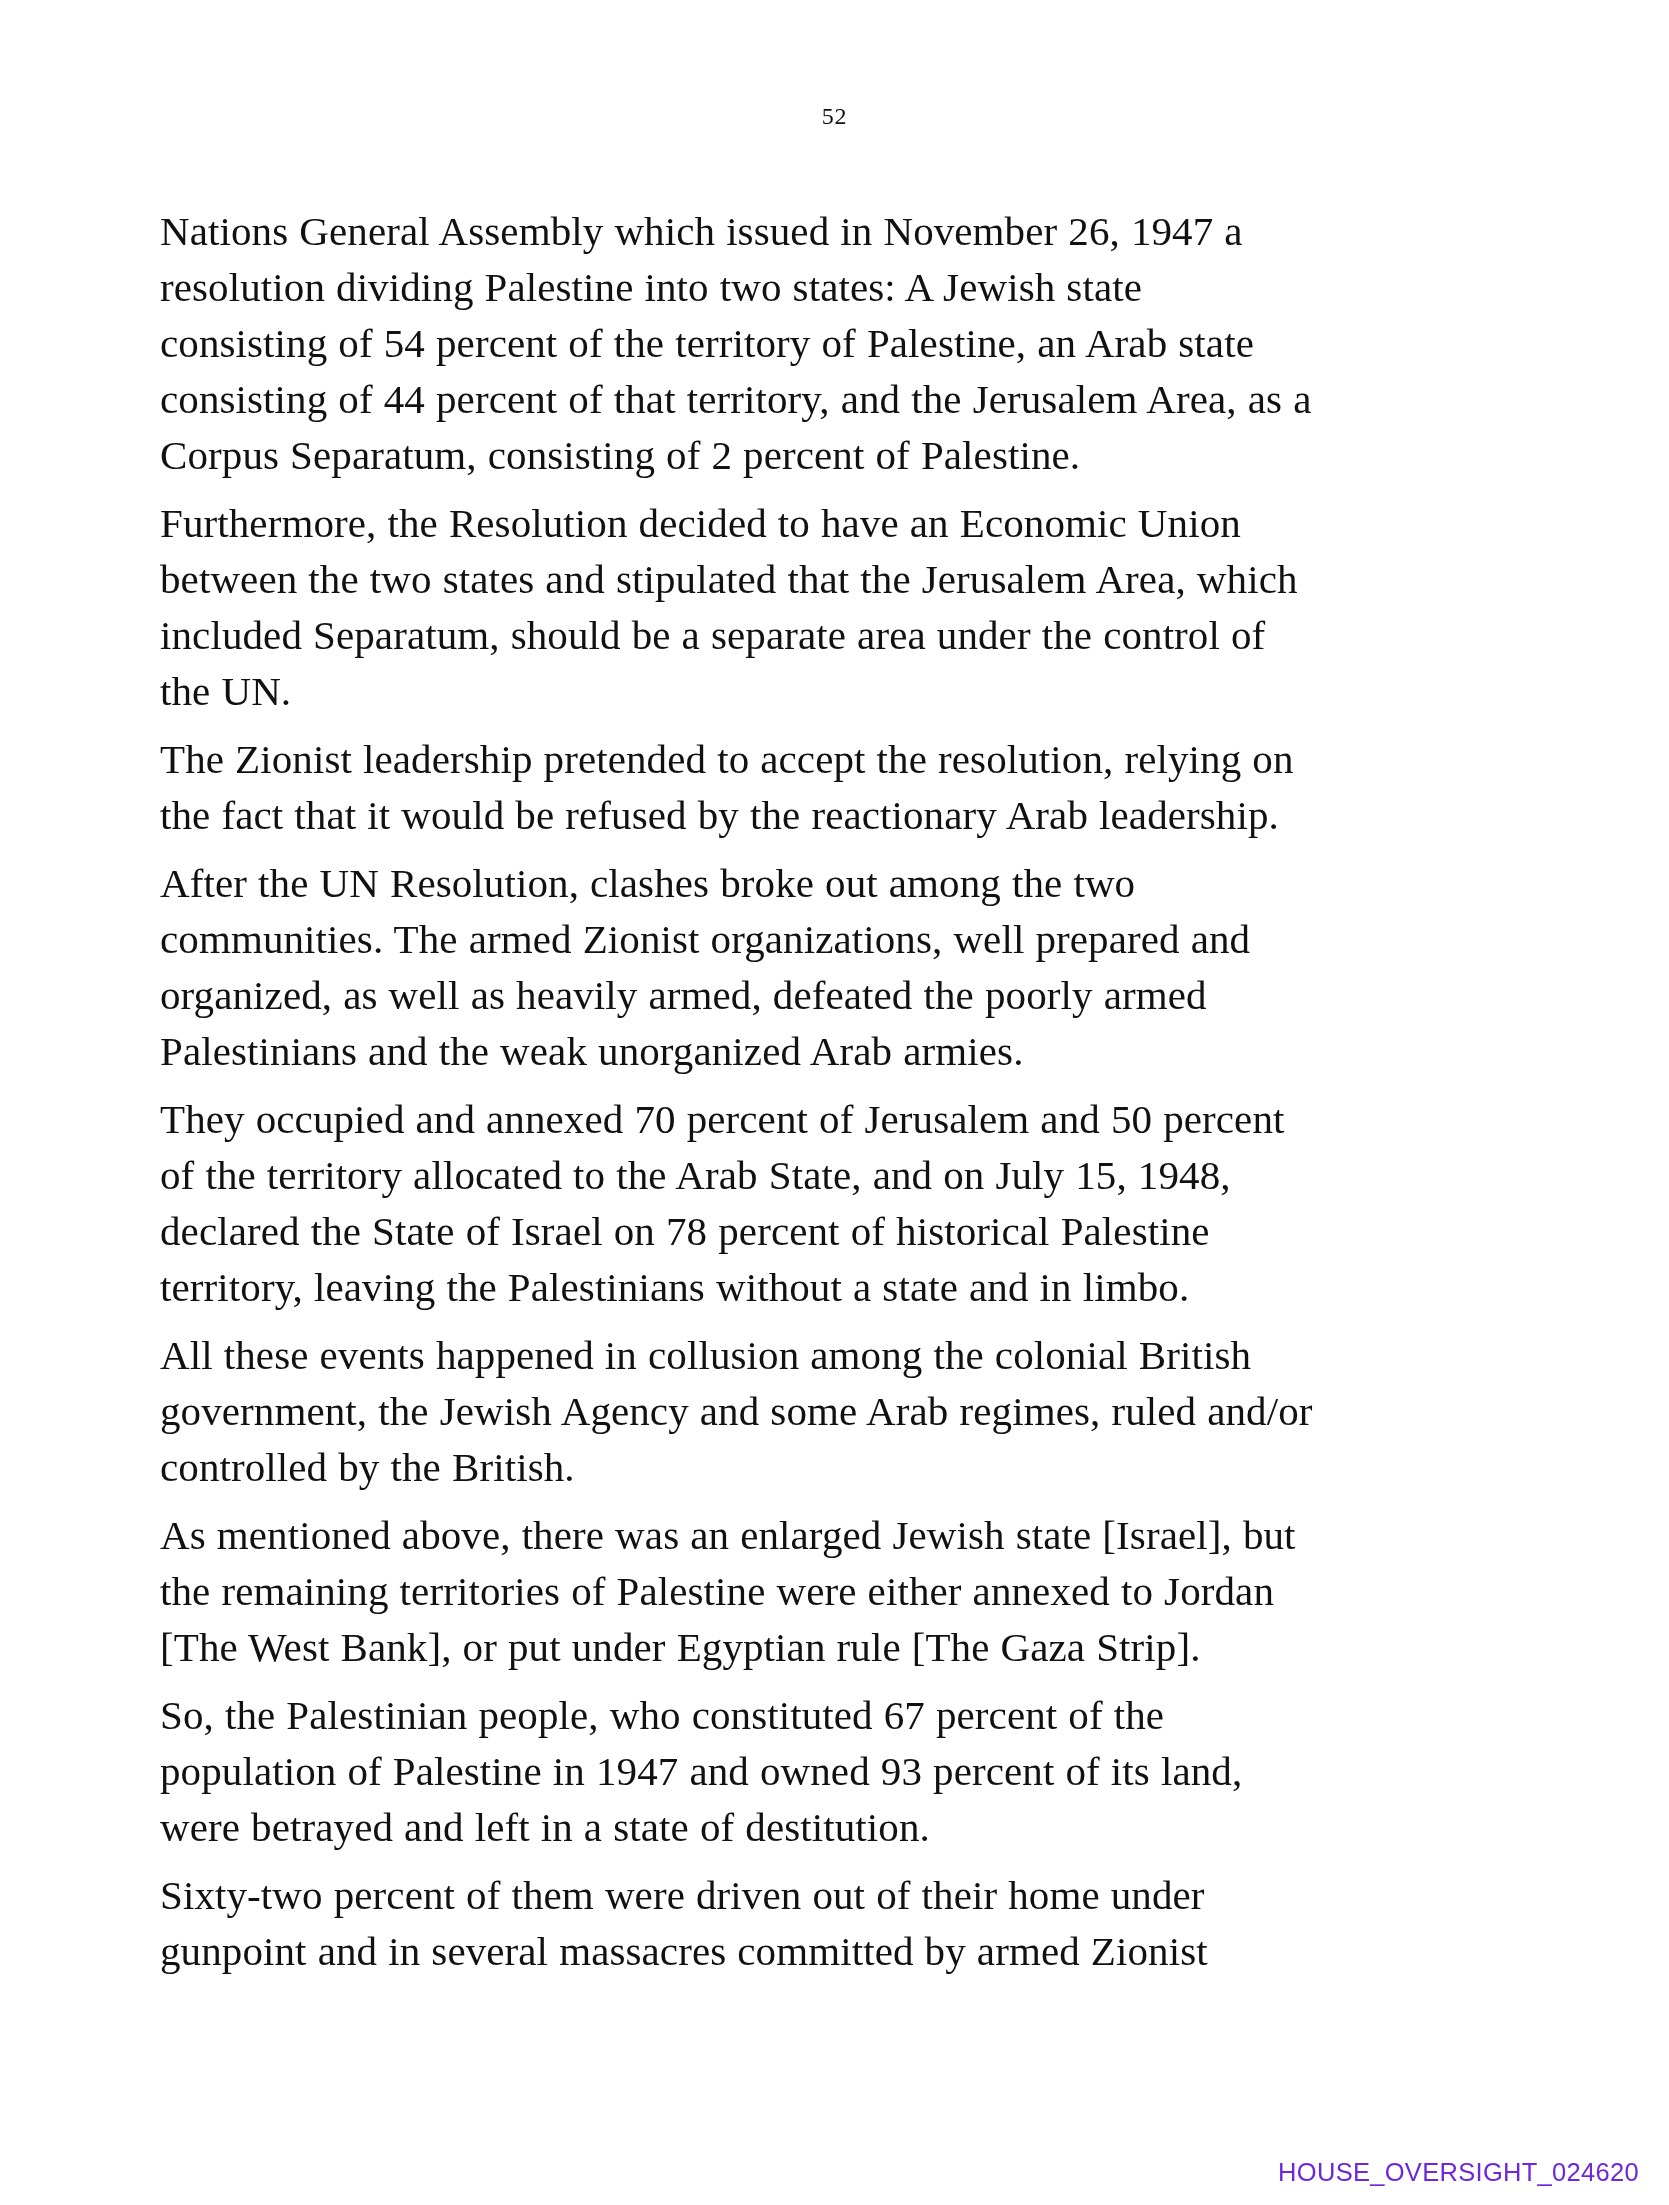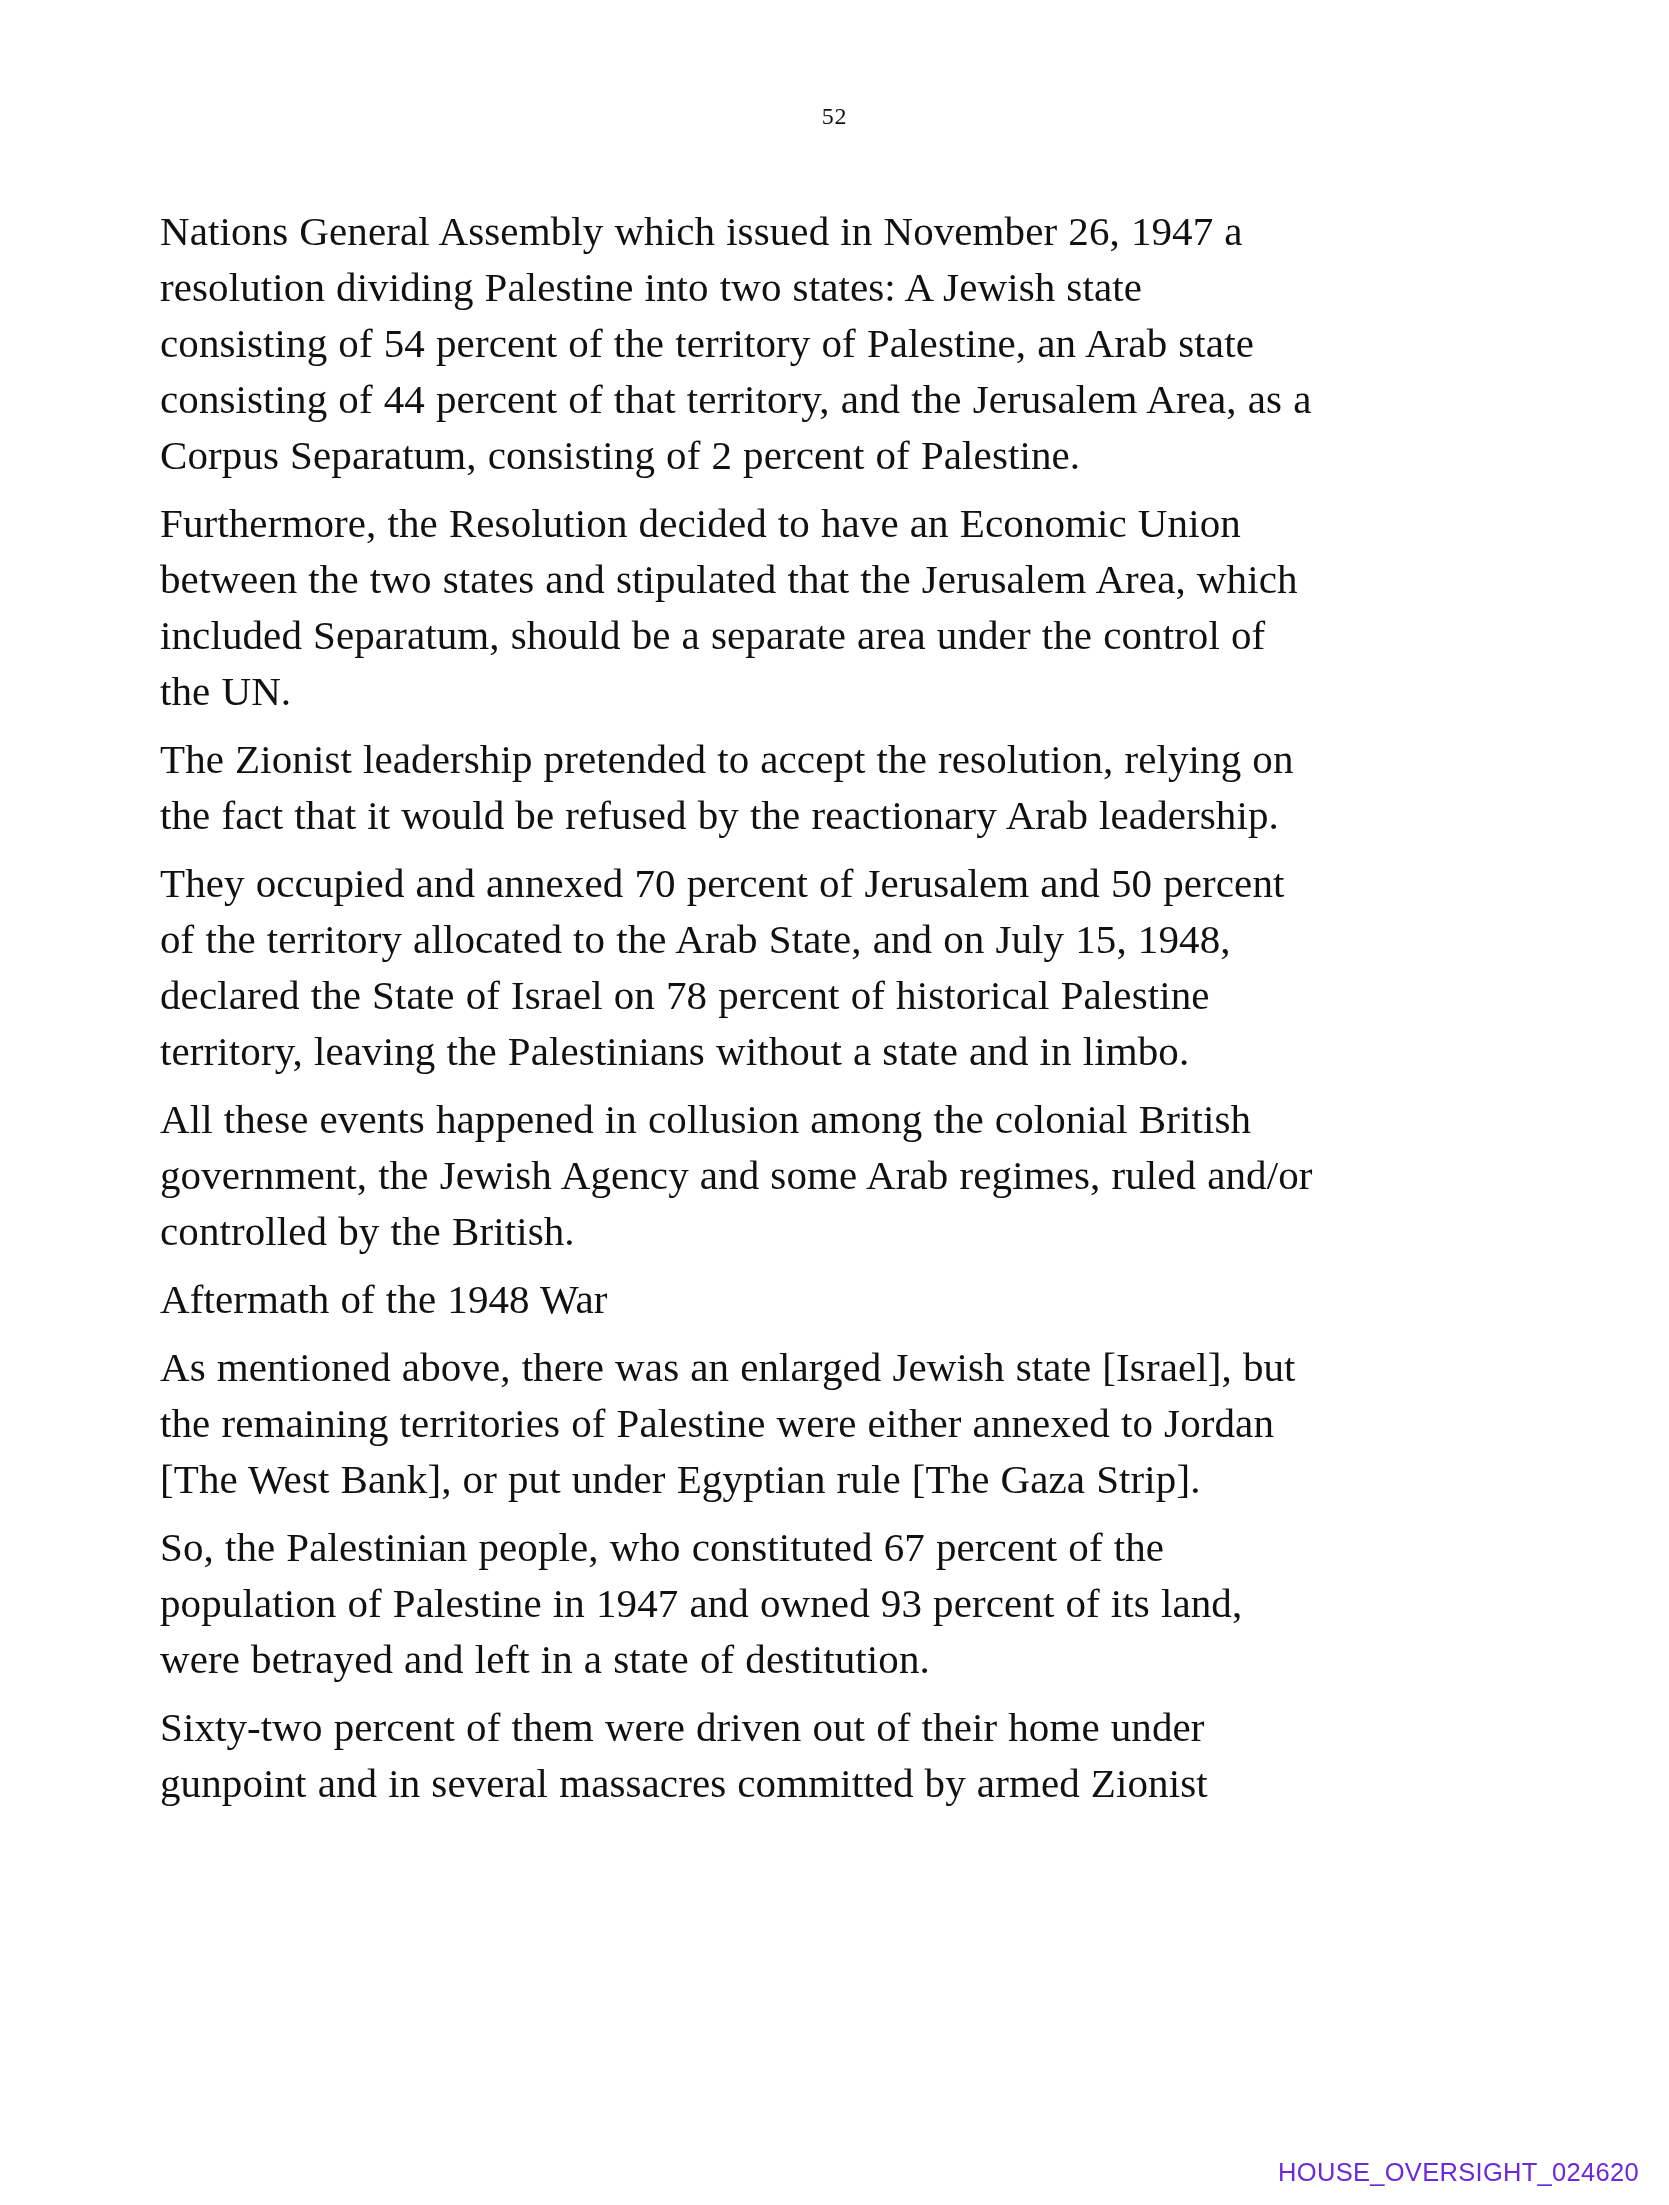--- a/index.html
+++ b/index.html
@@ -58,28 +58,31 @@
 resolution dividing Palestine into two states: A Jewish state
 consisting of 54 percent of the territory of Palestine, an Arab state
 consisting of 44 percent of that territory, and the Jerusalem Area, as a
 Corpus Separatum, consisting of 2 percent of Palestine.</p>
   <p>Furthermore, the Resolution decided to have an Economic Union
 between the two states and stipulated that the Jerusalem Area, which
 included Separatum, should be a separate area under the control of
 the UN.</p>
   <p>The Zionist leadership pretended to accept the resolution, relying on
 the fact that it would be refused by the reactionary Arab leadership.</p>
+  <p>After the UN Resolution, clashes broke out among the two
+communities. The armed Zionist organizations, well prepared and
+organized, as well as heavily armed, defeated the poorly armed
+Palestinians and the weak unorganized Arab armies.</p>
   <p>They occupied and annexed 70 percent of Jerusalem and 50 percent
 of the territory allocated to the Arab State, and on July 15, 1948,
 declared the State of Israel on 78 percent of historical Palestine
 territory, leaving the Palestinians without a state and in limbo.</p>
   <p>All these events happened in collusion among the colonial British
 government, the Jewish Agency and some Arab regimes, ruled and/or
 controlled by the British.</p>
-  <p>Aftermath of the 1948 War</p>
   <p>As mentioned above, there was an enlarged Jewish state [Israel], but
 the remaining territories of Palestine were either annexed to Jordan
 [The West Bank], or put under Egyptian rule [The Gaza Strip].</p>
   <p>So, the Palestinian people, who constituted 67 percent of the
 population of Palestine in 1947 and owned 93 percent of its land,
 were betrayed and left in a state of destitution.</p>
   <p>Sixty-two percent of them were driven out of their home under
 gunpoint and in several massacres committed by armed Zionist</p>
 </div>
 

